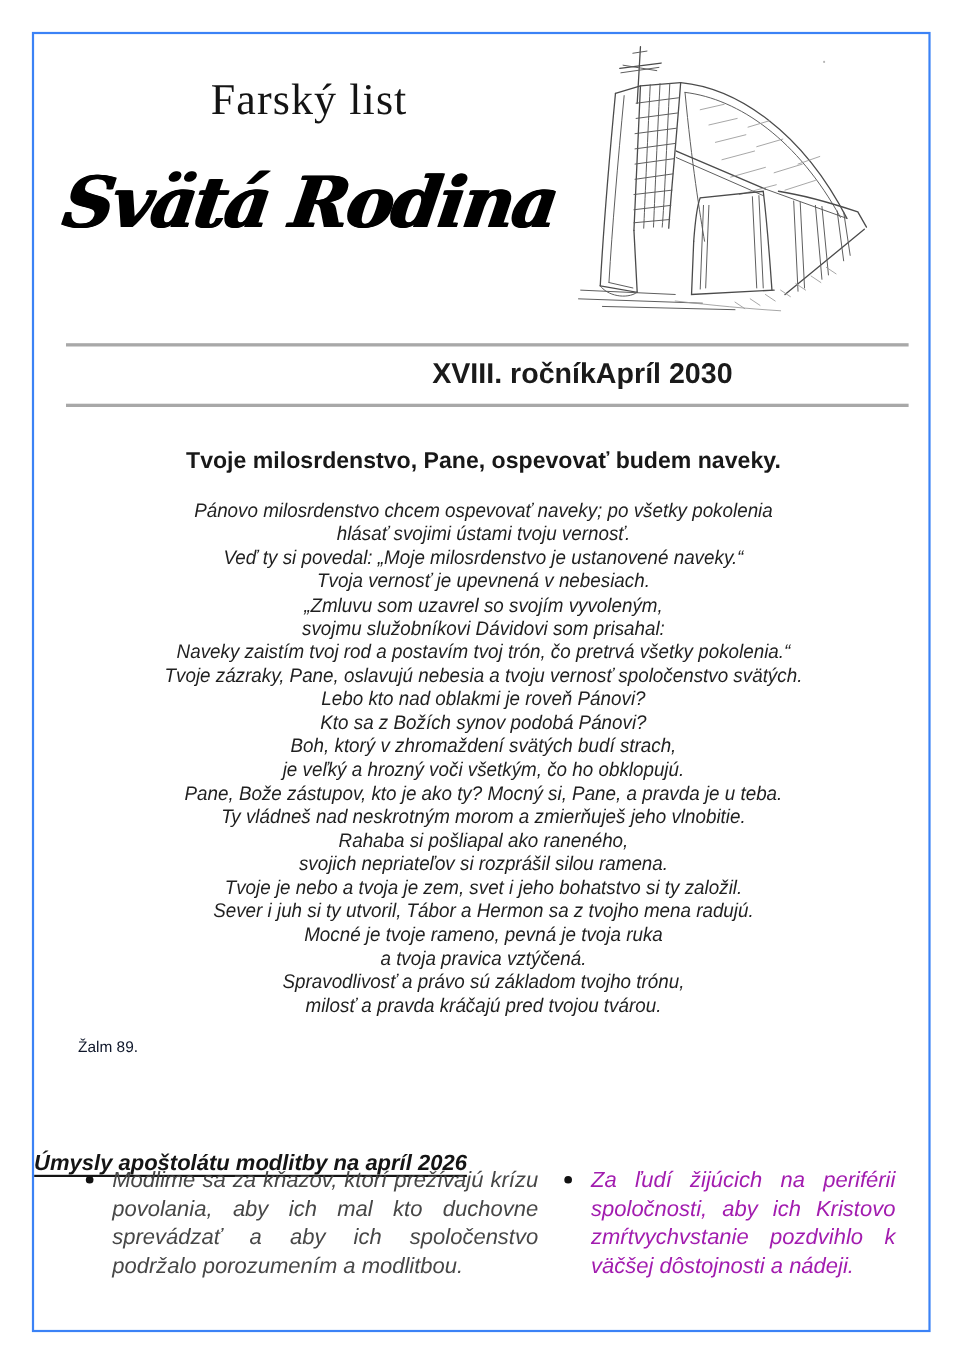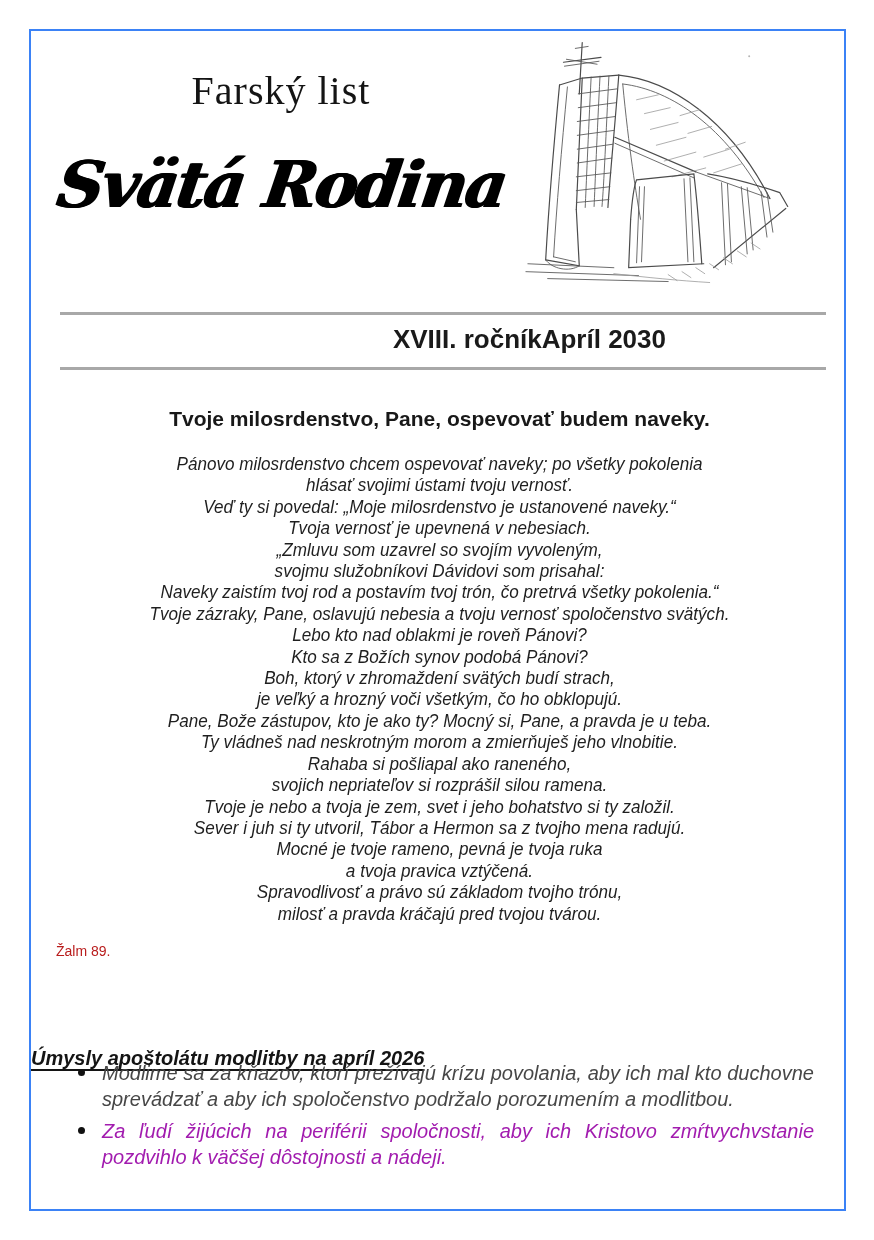--- a/index.html
+++ b/index.html
@@ -7,23 +7,23 @@
   .page{position:absolute;left:29px;top:29px;width:817px;height:1182px;border:2px solid #3b82f6;box-sizing:border-box;background:#fff;overflow:hidden;}
   .abs{position:absolute;}
   .kicker{top:36px;left:0;width:500px;text-align:center;font-family:"Liberation Serif",serif;font-size:40px;letter-spacing:1px;color:#141414;}
   .script-title{top:116px;left:6px;width:490px;text-align:center;font-family:"DejaVu Serif",serif;font-style:italic;font-weight:bold;font-size:64px;letter-spacing:-2px;transform:skewX(-8deg);color:#000;white-space:nowrap;text-shadow:1px 0 0 #000, -1px 0 0 #000;}
   .church{top:6px;left:489px;width:326px;height:252px;}
   .rule{left:29px;width:766px;height:3px;background:#a8a8a8;}
   .rule1{top:281px;} .rule2{top:336px;}
   .issue-row{top:291px;left:29px;width:766px;box-sizing:border-box;display:flex;justify-content:flex-end;padding-left:76px;padding-right:160px;font-size:26px;line-height:34px;color:#1a1a1a;font-weight:bold;}
   .psalm-heading{top:376px;left:0;width:817px;text-align:center;font-size:21px;font-weight:bold;color:#181818;}
   .psalm{top:423px;left:0;width:817px;text-align:center;font-style:italic;font-size:18px;line-height:21.4px;color:#1f1f1f;transform:scaleX(0.95);transform-origin:50% 0;}
-  .psalm-source{top:912px;left:25px;font-size:14px;color:#b91c1c;}
+  .psalm-source{top:912px;left:40px;font-size:14px;color:#0f172a;}
   .intent-heading{top:984px;left:0;width:817px;text-align:left;font-size:20px;font-weight:bold;font-style:italic;text-decoration:underline;text-underline-offset:4px;color:#141414;margin-top:32px;}
-  .bullets{top:1029px;left:29px;width:754px;display:flex;flex-direction:column;gap:6px;}
+  .bullets{top:1029px;left:29px;width:754px;display:flex;flex-direction:row;gap:6px;}
   .bullet-item{display:flex;align-items:flex-start;}
   .bullet-marker{width:42px;flex:0 0 42px;display:flex;justify-content:center;padding-top:9px;}
   .dot{width:7px;height:7px;border-radius:50%;background:#111;}
   .bullet-text{flex:1;font-style:italic;font-size:20px;line-height:26px;text-align:justify;}
   .bullet-text.muted{color:#474747;}
   .bullet-text.dark{color:#a21caf;}
   svg .s{fill:none;stroke:#4b4b4b;stroke-width:1.2;stroke-linecap:round;}
   svg .t{fill:none;stroke:#5a5a5a;stroke-width:0.9;stroke-linecap:round;}
   svg .h{fill:none;stroke:#9a9a9a;stroke-width:0.8;stroke-linecap:round;}
 </style>

